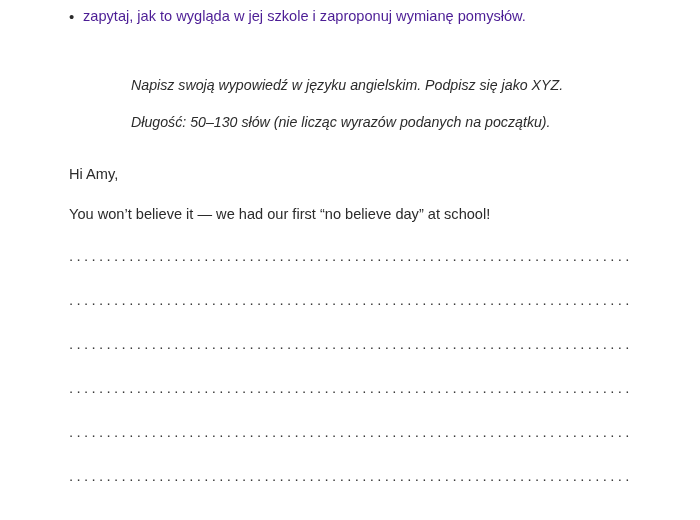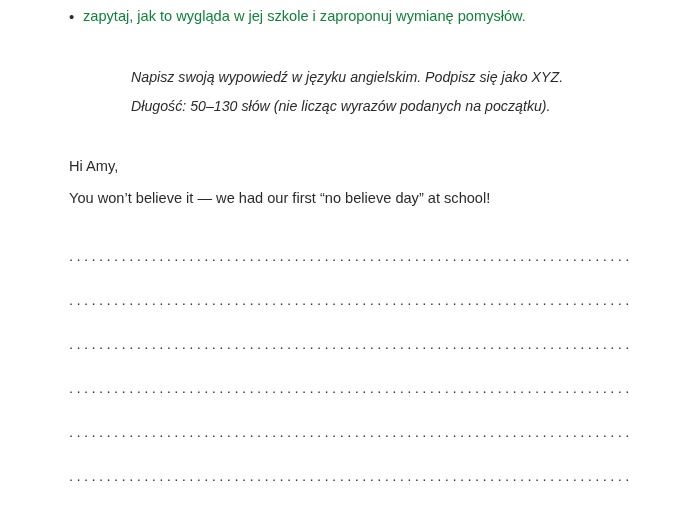--- a/index.html
+++ b/index.html
@@ -36,51 +36,53 @@
     width: 14px;
     min-width: 14px;
     padding-top: 1px;
     font-size: 15px;
     line-height: 20px;
     color: #2b2b2b;
   }
   .bullet-text {
     font-size: 14.6px;
     line-height: 20px;
-    color: #15803d;
+    color: #4c1d95;
     white-space: nowrap;
   }
 
   
   .req-block {
     position: absolute;
     left: 131px;
     top: 63px;
     width: 520px;
   }
   .req-line {
     font-size: 14.2px;
     font-style: italic;
     line-height: 29px;
     color: #2b2b2b;
     white-space: nowrap;
+    margin-top: 8px;
   }
 
   
   .letter-block {
     position: absolute;
     left: 69px;
     top: 150px;
     width: 580px;
   }
   .letter-line {
     font-size: 14.6px;
     line-height: 32px;
     color: #2b2b2b;
     white-space: nowrap;
+    margin-top: 8px;
   }
 
   
   .answer-lines {
     position: absolute;
     left: 69px;
     top: 252px;
     width: 563px;
   }
   .answer-line {

